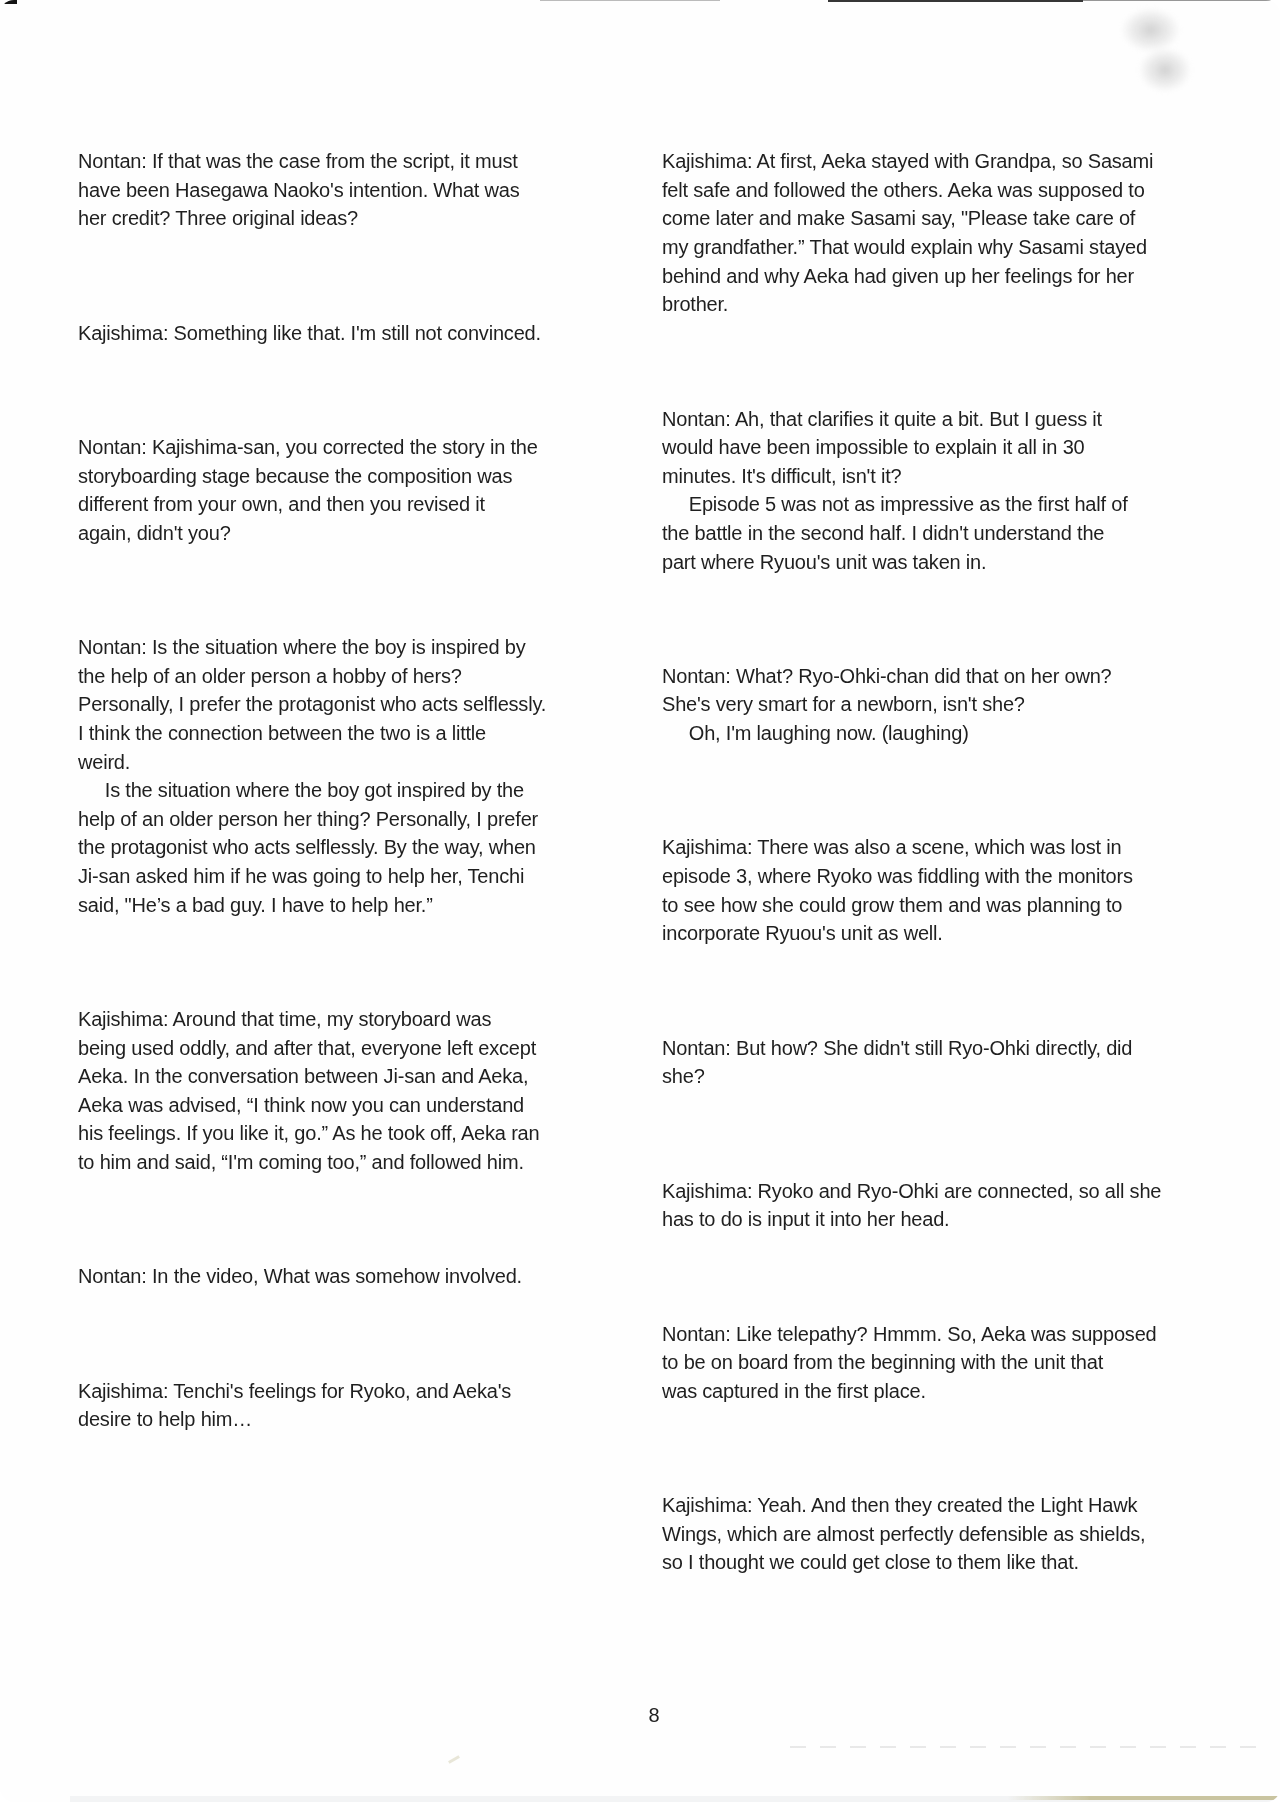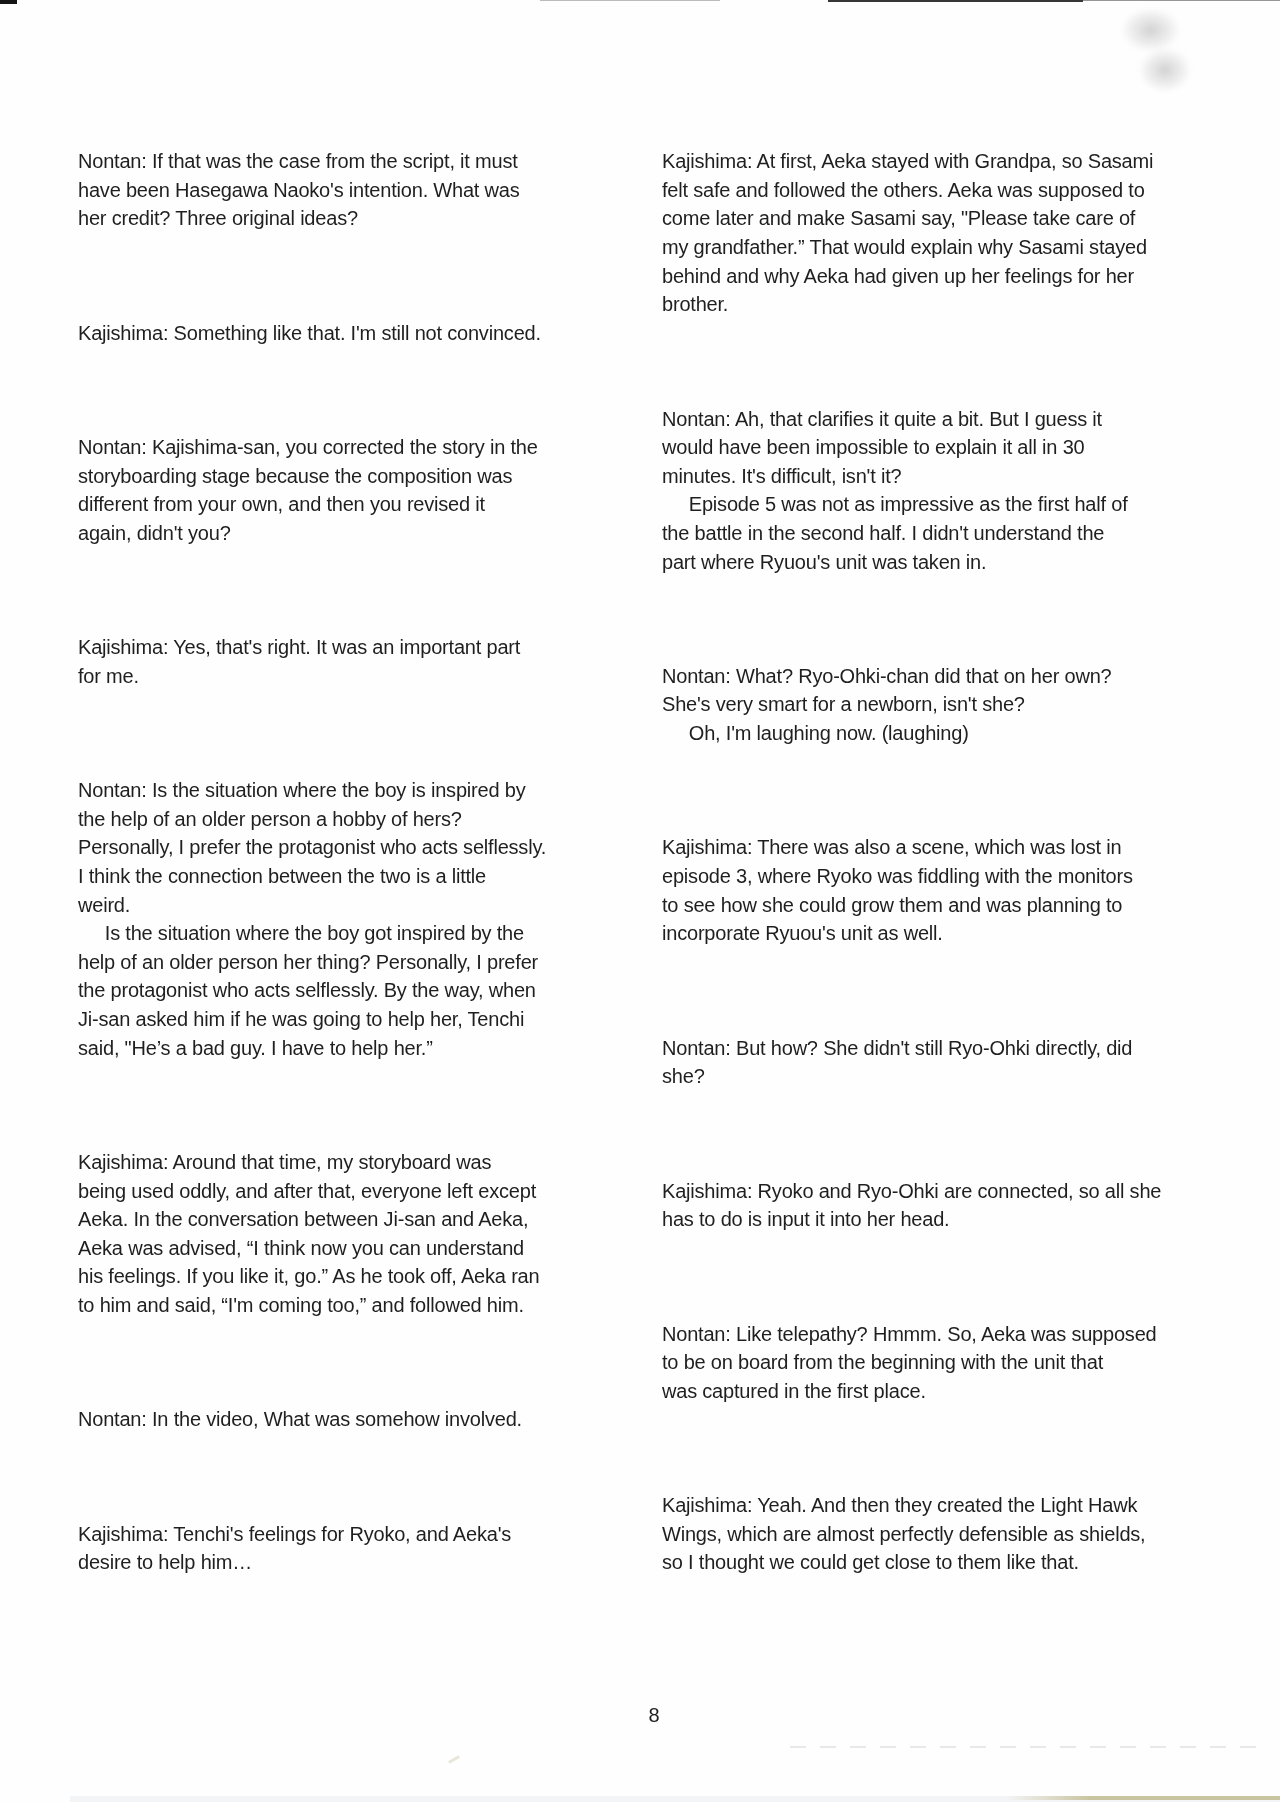--- a/index.html
+++ b/index.html
@@ -8,20 +8,21 @@
     background: #ffffff;
   }
   .page {
     position: relative;
     width: 1280px;
     height: 1802px;
     background: var(--background, #fefefe);
     overflow: hidden;
     font-family: "Liberation Sans", sans-serif;
     color: var(--text_color, #1f1f1f);
+    border-radius: 14px;
   }
   .col {
     position: absolute;
     top: 90px;
     width: 600px;
     font-size: 20px;
     line-height: 28.6px;
     letter-spacing: -0.2px;
     white-space: pre-wrap;
     color: var(--text_color, #1f1f1f);
@@ -119,22 +120,20 @@
 
   <div class="col left">
     <p>Nontan: If that was the case from the script, it must
 have been Hasegawa Naoko's intention. What was
 her credit? Three original ideas?</p>
     <p>Kajishima: Something like that. I'm still not convinced.</p>
     <p>Nontan: Kajishima-san, you corrected the story in the
 storyboarding stage because the composition was
 different from your own, and then you revised it
 again, didn't you?</p>
-    <p>Kajishima: Yes, that's right. It was an important part
-for me.</p>
     <p>Nontan: Is the situation where the boy is inspired by
 the help of an older person a hobby of hers?
 Personally, I prefer the protagonist who acts selflessly.
 I think the connection between the two is a little
 weird.
      Is the situation where the boy got inspired by the
 help of an older person her thing? Personally, I prefer
 the protagonist who acts selflessly. By the way, when
 Ji-san asked him if he was going to help her, Tenchi
 said, "He’s a bad guy. I have to help her.”</p>

